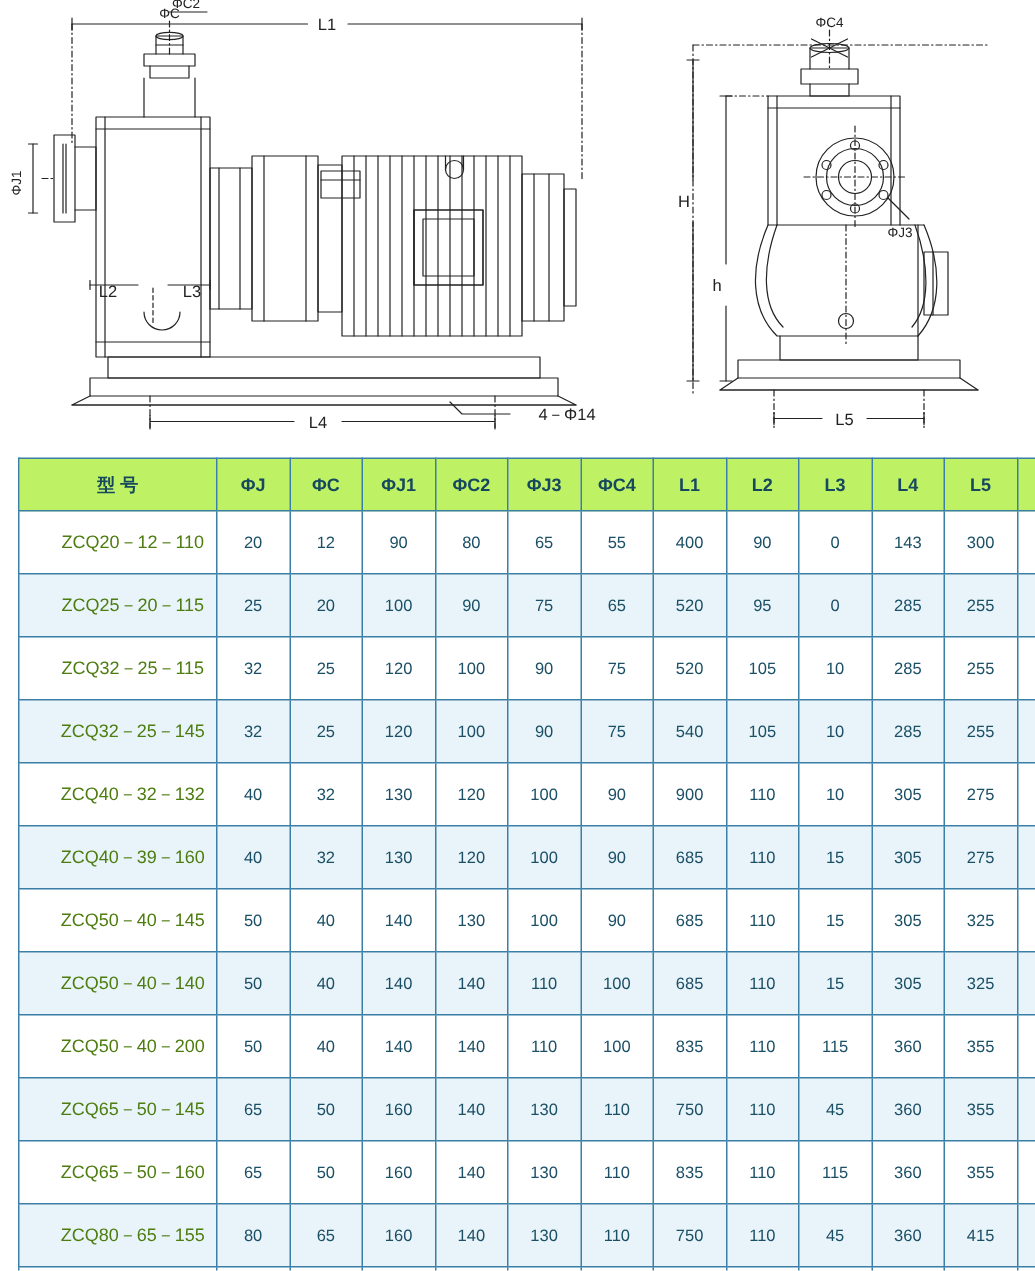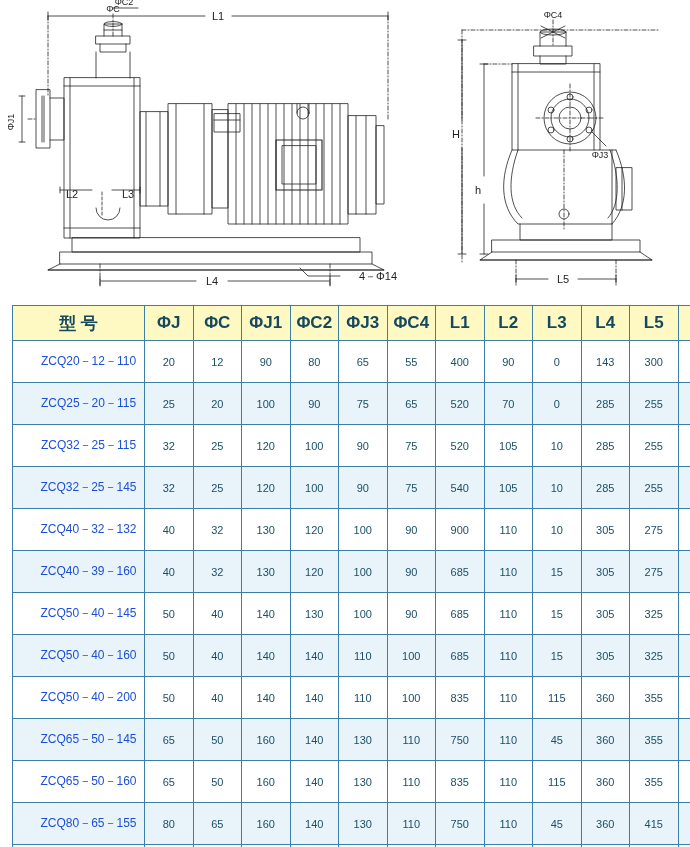--- a/index.html
+++ b/index.html
@@ -48,36 +48,36 @@
   table.spec th, table.spec td {
     border: 1px solid #3b7fa6;
     text-align: center;
     font-size: 11px;
     color: #1b4f66;
     height: 41px;
     padding: 0;
     font-family: "Liberation Sans", sans-serif;
   }
   table.spec thead th {
-    background: #fef9c3;
+    background: #bef264;
     font-weight: bold;
-    font-size: 17px;
+    font-size: 12px;
     height: 34px;
     color: #16485e;
   }
   table.spec tbody tr:nth-child(odd) td {
     background: #ffffff;
   }
   table.spec tbody tr:nth-child(even) td {
     background: #e8f4f9;
   }
   table.spec td.model {
     font-size: 12px;
     letter-spacing: 0px;
-    color: #1d4ed8;
+    color: #4d7c0f;
     padding-left: 20px;
   }
   col.c-model { width: 132px; }
   col.c-num { width: 48.5px; }
 </style>
 </head>
 <body>
 
 <div id="page">
 
@@ -297,21 +297,21 @@
         </tr>
         <tr>
           <td class="model">ZCQ25－20－115</td>
           <td>25</td>
           <td>20</td>
           <td>100</td>
           <td>90</td>
           <td>75</td>
           <td>65</td>
           <td>520</td>
-          <td>70</td>
+          <td>95</td>
           <td>0</td>
           <td>285</td>
           <td>255</td>
           <td>235</td>
 
         </tr>
         <tr>
           <td class="model">ZCQ32－25－115</td>
           <td>32</td>
           <td>25</td>
@@ -385,21 +385,21 @@
           <td>90</td>
           <td>685</td>
           <td>110</td>
           <td>15</td>
           <td>305</td>
           <td>325</td>
           <td>305</td>
 
         </tr>
         <tr>
-          <td class="model">ZCQ50－40－160</td>
+          <td class="model">ZCQ50－40－140</td>
           <td>50</td>
           <td>40</td>
           <td>140</td>
           <td>140</td>
           <td>110</td>
           <td>100</td>
           <td>685</td>
           <td>110</td>
           <td>15</td>
           <td>305</td>

